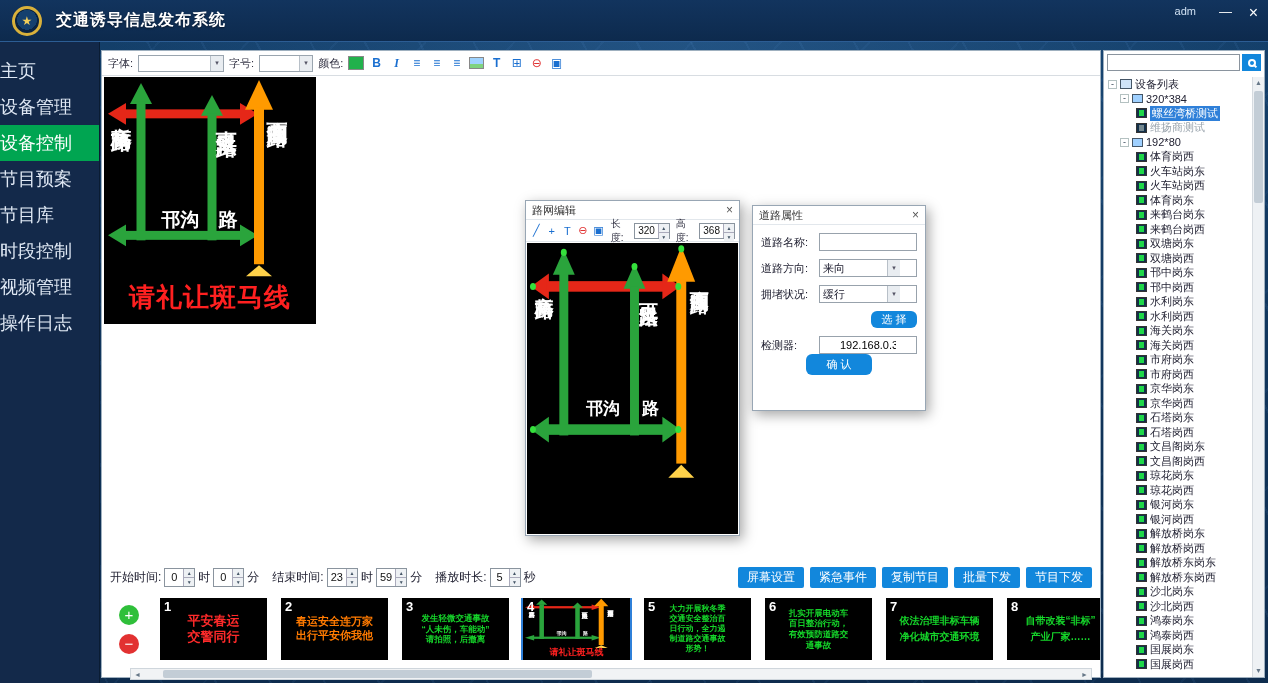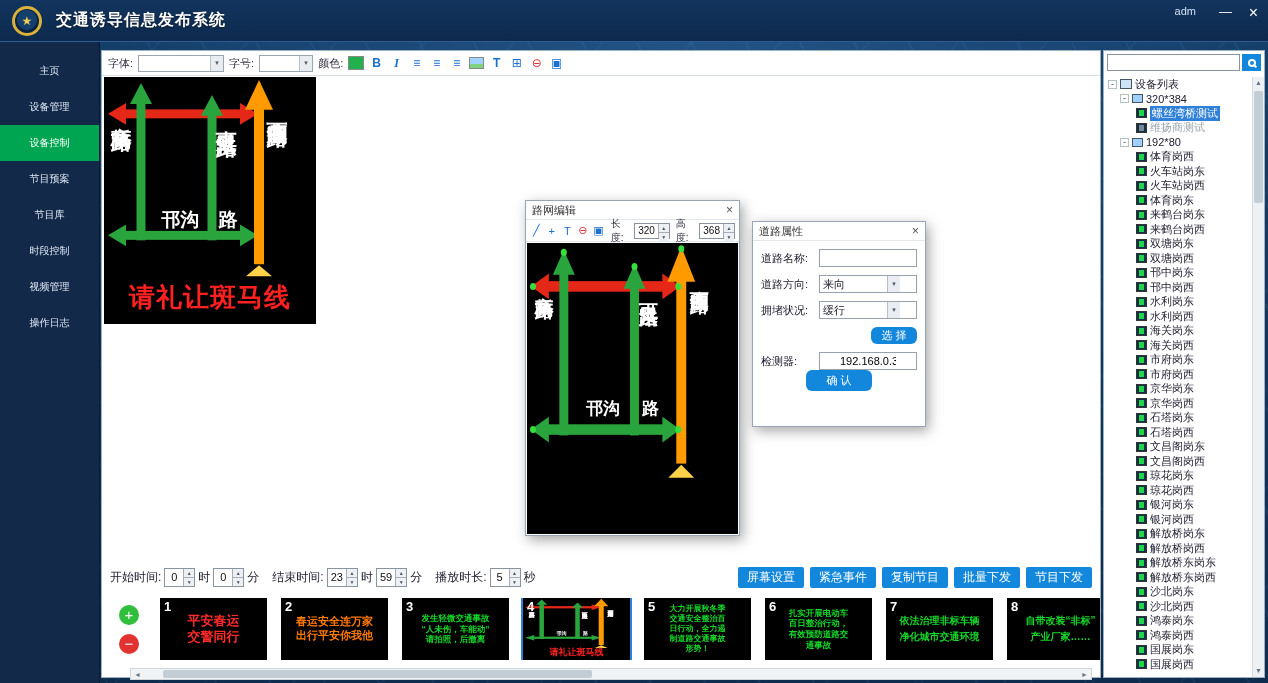--- a/index.html
+++ b/index.html
@@ -12,21 +12,21 @@
   linear-gradient(#14406b,#0e2c4e)}
 
 .hdr{position:absolute;left:0;top:0;width:100%;height:42px;background:linear-gradient(#12345e,#0d2a4d);border-bottom:1px solid #2c5d94;display:flex;align-items:center}
 .badge{width:30px;height:30px;border-radius:50%;margin-left:12px;background:radial-gradient(circle at 50% 45%,#15406e 55%,#0a2342 56%);border:3px solid #d9b13b;display:flex;align-items:center;justify-content:center;color:#f3cf5a;font-size:12px;flex:none}
 .hdr .title{color:#fff;font-size:16px;font-weight:bold;margin-left:14px;letter-spacing:1px;text-shadow:0 1px 2px rgba(0,0,0,.5)}
 .hdr .user{position:absolute;right:72px;top:5px;color:#cfe0f2;font-size:11px;cursor:pointer}
 .winbtn{position:absolute;top:4px;color:#fff;font-size:13px;cursor:pointer}
 .winbtn.min{right:36px}.winbtn.cls{right:10px;font-size:16px}
 
 .nav{position:absolute;left:0;top:42px;width:100px;height:641px;background:#13294a;padding-top:11px;border-right:1px solid #0a1c33}
-.nav .itm{height:36px;line-height:36px;text-align:center;color:#dfe8f4;font-size:10px;cursor:pointer}
+.nav .itm{height:36px;line-height:36px;color:#dfe8f4;font-size:18px;cursor:pointer}
 .nav .itm.act{background:#00a551;color:#fff}
 
 .main{position:absolute;left:101px;top:50px;width:1000px;height:628px;background:#fff;border:1px solid #9fb0bf}
 .tbar{height:25px;border-bottom:1px solid #d8dde2;display:flex;align-items:center;gap:5px;padding:0 6px;font-size:11px;color:#334}
 .sel{border:1px solid #9aa5af;height:17px;background:#fff;display:inline-flex;align-items:center}
 .sel.f{width:86px}.sel.s{width:54px}
 .ddbox{margin-left:auto;width:13px;align-self:stretch;background:#e9edf1;border-left:1px solid #b8c0c8;display:flex;align-items:center;justify-content:center;font-size:7px;color:#556}
 .swatch{width:16px;height:14px;background:#22b14c;border:1px solid #888;cursor:pointer}
 .tbtn{min-width:15px;text-align:center;color:#1a6fd0;font-size:12px;cursor:pointer}
 .tbtn.b{font-weight:bold}
@@ -99,21 +99,21 @@
 .dlg{position:absolute;background:#fff;border:1px solid #98a6b4;box-shadow:3px 4px 12px rgba(0,0,0,.35);z-index:20}
 .dtitle{height:19px;display:flex;align-items:center;padding:0 6px;font-size:11px;color:#333;border-bottom:1px solid #e2e7ec}
 .dx{margin-left:auto;color:#555;font-size:12px;cursor:pointer}
 .editor{left:525px;top:200px;width:215px;height:336px}
 .etools{height:22px;display:flex;align-items:center;gap:3px;padding:0 4px;font-size:10px;color:#334;border-bottom:1px solid #e2e7ec}
 .eicon{width:14px;text-align:center;color:#1a6fd0;font-size:11px;cursor:pointer}
 .eicon.red{color:#e03131}
 .elab{margin-left:3px}
 .etools .spin{height:16px}.etools .spin .val{font-size:10px;min-width:22px}
 .ecanvas{position:absolute;left:1px;right:1px;top:42px;bottom:1px}
-.props{left:752px;top:221px;width:174px;height:206px}
+.props{left:752px;top:205px;width:174px;height:206px}
 .prow{display:flex;align-items:center;padding:0 8px;margin-top:8px;font-size:11px;color:#223}
 .plabel{width:58px;flex:none}
 .pinput{flex:1;height:18px;border:1px solid #98a2ac;font-size:11px;padding:0 20px;min-width:0}
 .pselect{flex:1;height:18px;border:1px solid #98a2ac;display:flex;align-items:center;padding:0 16px 0 3px;cursor:pointer}
 .bluebtn{background:#1287dc;color:#fff;border:none;font-size:11px;cursor:pointer;border-radius:6px}
 .selbtn{width:46px;height:17px;margin-left:auto}
 .okrow{display:flex;justify-content:center;}
 .okbtn{width:66px;height:21px}
 </style>
 </head>

